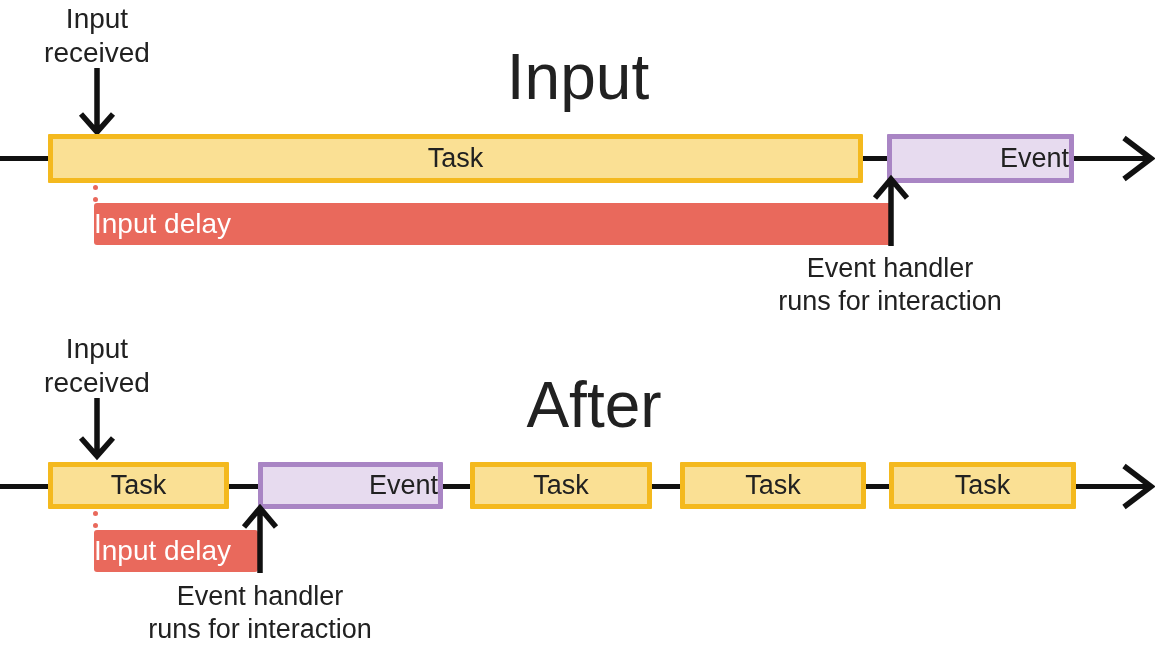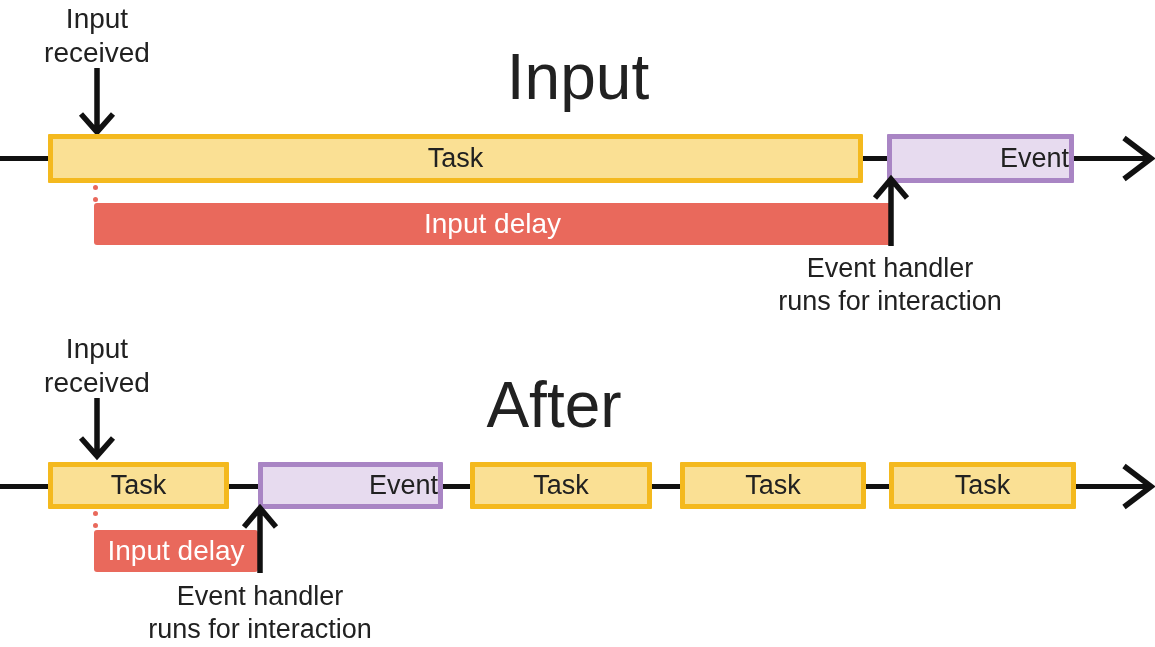--- a/index.html
+++ b/index.html
@@ -17,21 +17,21 @@
   }
   .tl-line { position:absolute; height:5px; background:#111111; }
   .bar {
     position:absolute; box-sizing:border-box; display:flex; align-items:center;
     justify-content:center; font-size:27px; border-radius:1px; color:#212121;
   }
   .task  { background:#FAE094; border:5px solid #F4B91E; }
   .event { background:#E7DBEF; border:5px solid #A985C4;justify-content:flex-end; }
   .delay {
     position:absolute; background:#E9695C; color:#ffffff; display:flex;
-    align-items:center; justify-content:center; font-size:28px; border-radius:3px;
+    align-items:center; font-size:28px; border-radius:3px;
   }
   .dotted { position:absolute; width:0; border-left:5px dotted #E9695C; }
   .arrow { position:absolute; }
   .arrow path { stroke:#111111; stroke-width:5.5; fill:none; stroke-linejoin:miter; }
 
   
   .b-input-lbl   { left:17px;  top:2px;   width:160px; }
   .b-down-arrow  { left:77px;  top:66px; }
   .b-title       { left:428px; top:40px;  width:300px; }
   .b-line        { left:0;     top:156px; width:1150px; }
@@ -39,21 +39,21 @@
   .b-task        { left:48px;  top:134px; width:815px; height:49px; }
   .b-event       { left:887px; top:134px; width:187px; height:49px; }
   .b-dotted      { left:93px;  top:185px; height:17px; }
   .b-delay       { left:94px;  top:203px; width:797px; height:42px; }
   .b-up-arrow    { left:871px; top:174px; }
   .b-caption     { left:715px; top:252px; width:350px; font-size:27px; }
 
   
   .a-input-lbl   { left:17px;  top:332px; width:160px; }
   .a-down-arrow  { left:77px;  top:396px; }
-  .a-title       { left:404px; top:368px; width:300px;text-align:center; }
+  .a-title       { left:444px; top:368px; width:300px;text-align:center; }
   .a-line        { left:0;     top:484px; width:1150px; }
   .a-chevron     { left:1120px; top:463px; }
   .a-bar        { top:462px; height:47px; }
   .a-task1       { left:48px;  width:181px; }
   .a-event       { left:258px; width:185px; }
   .a-task2       { left:470px; width:182px; }
   .a-task3       { left:680px; width:186px; }
   .a-task4       { left:889px; width:187px; }
   .a-dotted      { left:93px;  top:511px; height:17px; }
   .a-delay       { left:94px;  top:530px; width:164px; height:42px; }

